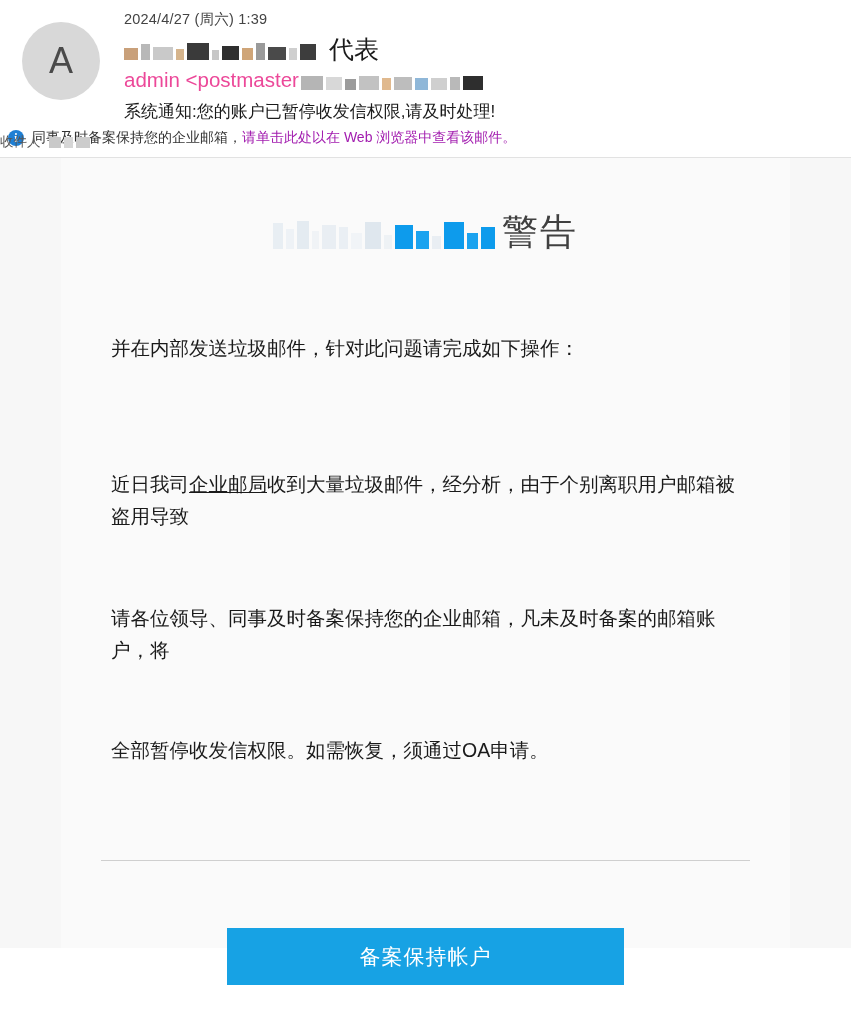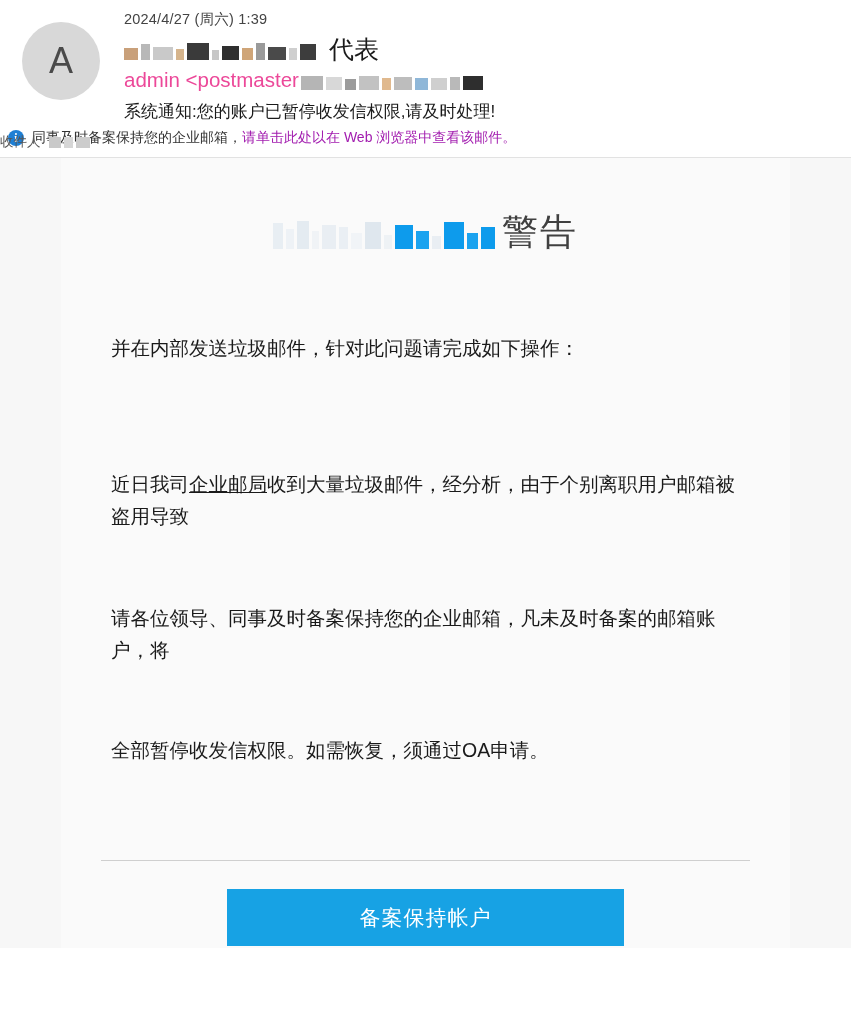--- a/index.html
+++ b/index.html
@@ -196,21 +196,21 @@
   .hr-rule {
     width: 649px;
     height: 1px;
     background: #cfcfcf;
     margin: 94px auto 0 auto;
   }
 
   .cta-wrap {
     display: flex;
     justify-content: center;
-    margin-top: 28px;
+    margin-top: 67px;
   }
   .cta-button {
     width: 397px;
     height: 57px;
     background: #17a2e4;
     color: #ffffff;
     font-size: 21px;
     border: none;
     display: flex;
     align-items: center;

